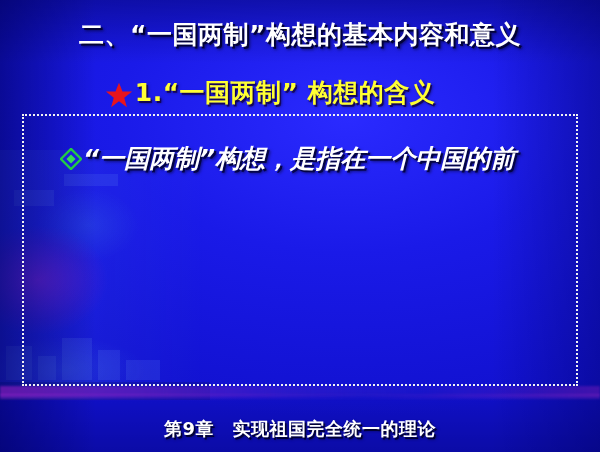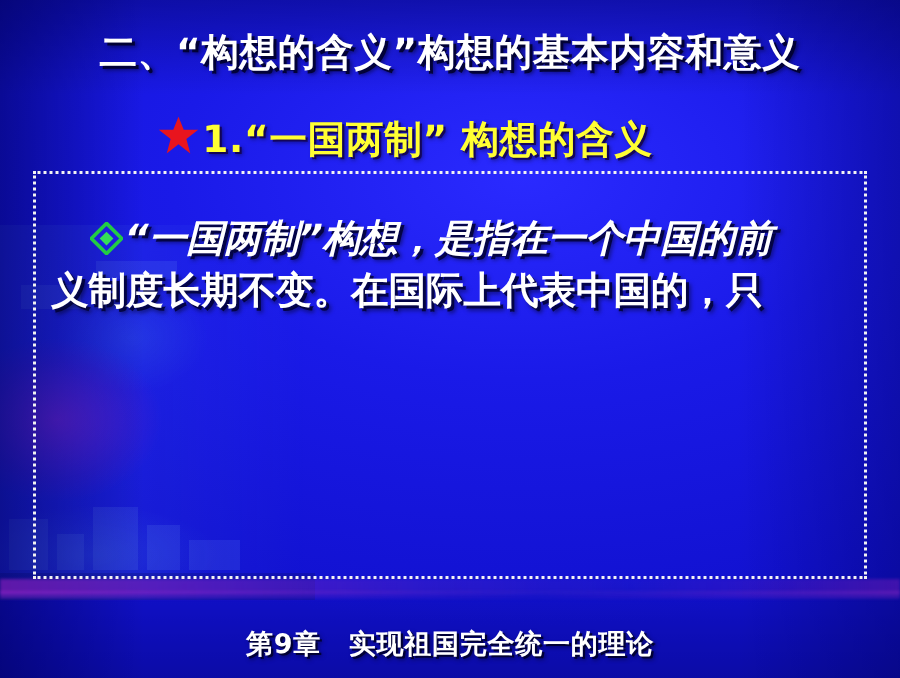--- a/index.html
+++ b/index.html
@@ -100,21 +100,21 @@
     white-space: nowrap;
   }
 
   .subheading-row {
     position: absolute;
     left: 0;
     top: 76px;
     width: 540px;
     display: flex;
     justify-content: center;
-    align-items: flex-start;
+    align-items: flex-end;
     white-space: nowrap;
   }
   .star-icon {
     display: inline-block;
     width: 28px;
     height: 28px;
     margin-right: 2px;
     flex: 0 0 auto;
   }
   .subheading {
@@ -194,21 +194,21 @@
     <div class="strip" style="left:98px; top:200px; width:22px; height:30px;"></div>
     <div class="strip" style="left:126px;top:210px; width:34px; height:20px;"></div>
     <div class="strip" style="left:14px; top:40px;  width:40px; height:16px;"></div>
     <div class="strip" style="left:64px; top:24px;  width:54px; height:12px;"></div>
     <div class="dark" style="left:0px;  top:232px; width:210px;height:18px;"></div>
   </div>
   <div class="bg-vignette"></div>
   <div class="bg-band"></div>
   <div class="bg-band2"></div>
 
-  <div class="heading">二、“构想的含义”构想的基本内容和意义</div>
+  <div class="heading">二、“一国两制”构想的基本内容和意义</div>
 
   <div class="subheading-row">
     <span class="star-icon">
       <svg viewBox="0 0 32 32" width="28" height="28" aria-hidden="true">
         <polygon points="16,2 20,12 31,12 22,19 25,30 16,23 7,30 10,19 1,12 12,12" fill="#e8141e"></polygon>
       </svg>
     </span>
     <span class="subheading">1.“一国两制” 构想的含义</span>
   </div>
 
@@ -216,18 +216,17 @@
 
   <div class="body-text">
     <span class="body-line first">
       <span class="diamond-icon">
         <svg viewBox="0 0 24 24" width="22" height="22" aria-hidden="true">
           <polygon points="12,1 23,12 12,23 1,12" fill="#1d1de0" stroke="#22cc44" stroke-width="2.6"></polygon>
           <polygon points="12,7 17,12 12,17 7,12" fill="#35dd58"></polygon>
         </svg>
       </span><span>“一国两制”构想，是指在一个中国的前</span>
     </span>
-    <span class="body-line"><span>义制度长期不变。在国际上代表中国的，只</span></span>
   </div>
 
   <div class="footer">第9章　实现祖国完全统一的理论</div>
 
 </div>
 
 </body></html>

